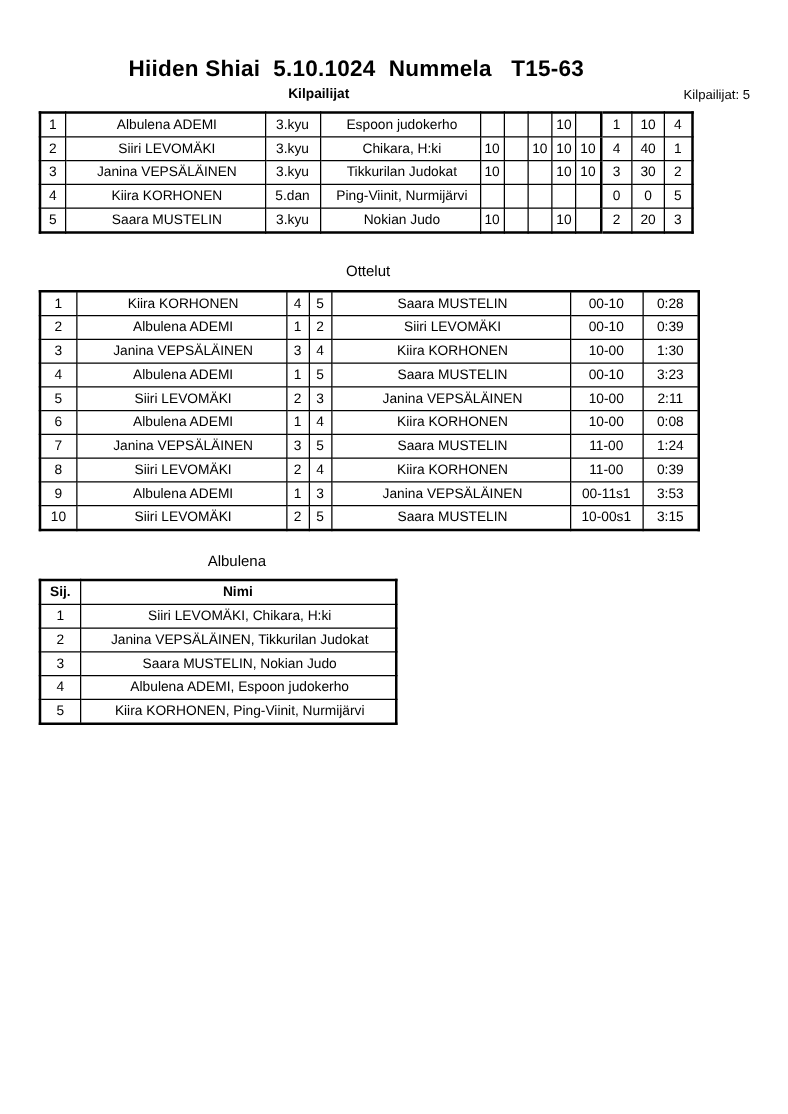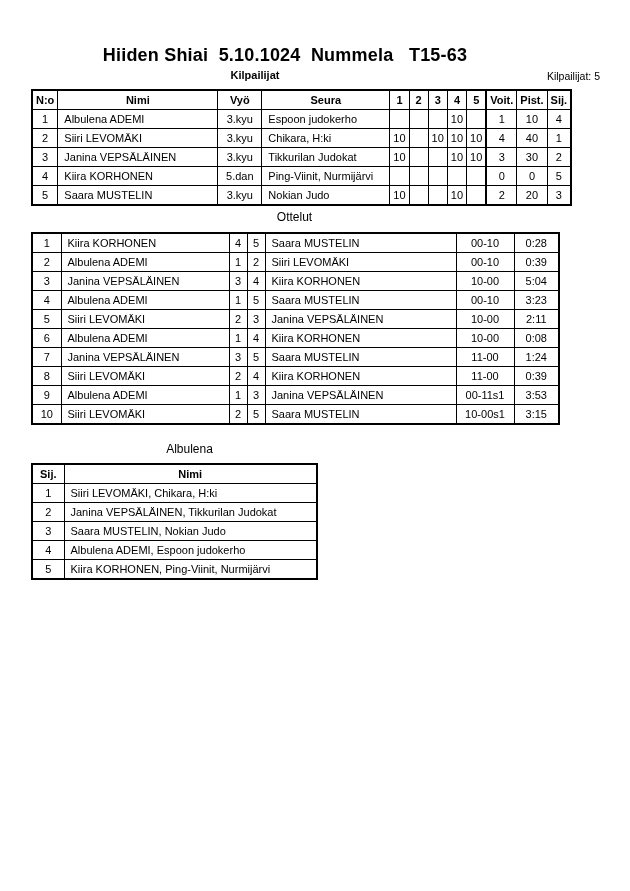--- a/index.html
+++ b/index.html
@@ -21,21 +21,21 @@
   table.sheet{
     border-collapse:collapse;table-layout:fixed;font-size:11px;
     border:2px solid #000;background:#fff;
   }
   .sheet td,.sheet th{
     border:1px solid #000;height:18px;padding:0 3px;
     overflow:hidden;white-space:nowrap;font-weight:400;line-height:18px;
   }
   .sheet th{font-weight:700;}
   .c{text-align:center;}
-  .l{text-align:left;padding-left:6px !important;}
+  .l{text-align:center;padding-left:6px !important;}
   .thickL{border-left:2px solid #000 !important;}
 
   #competitors-table{top:89px;left:31px;}
   #matches-table{top:232px;left:31px;}
   #results-table{top:463px;left:31px;}
 </style>
 </head>
 <body>
 
 <div class="abs page-title">Hiiden Shiai  5.10.1024  Nummela   T15-63</div>
@@ -51,34 +51,20 @@
     <col style="width:19px">
       <col style="width:19px">
       <col style="width:19px">
       <col style="width:19px">
       <col style="width:19px">
     <col style="width:25px">
       <col style="width:26px">
       <col style="width:22px">
   </colgroup>
   <tbody>
-      <tr>
-    <th class="c">N:o</th>
-    <th class="c">Nimi</th>
-    <th class="c">Vyö</th>
-    <th class="c">Seura</th>
-    <th class="c">1</th>
-    <th class="c">2</th>
-    <th class="c">3</th>
-    <th class="c">4</th>
-    <th class="c">5</th>
-    <th class="c thickL">Voit.</th>
-    <th class="c">Pist.</th>
-    <th class="c">Sij.</th>
-  </tr>
   <tr>
     <td class="c">1</td>
     <td class="l">Albulena ADEMI</td>
     <td class="c">3.kyu</td>
     <td class="l">Espoon judokerho</td>
     <td class="c"></td>
     <td class="c"></td>
     <td class="c"></td>
     <td class="c">10</td>
     <td class="c"></td>
@@ -176,21 +162,21 @@
     <td class="c">00-10</td>
     <td class="c">0:39</td>
   </tr>
   <tr>
     <td class="c">3</td>
     <td class="l">Janina VEPSÄLÄINEN</td>
     <td class="c">3</td>
     <td class="c">4</td>
     <td class="l">Kiira KORHONEN</td>
     <td class="c">10-00</td>
-    <td class="c">5:04</td>
+    <td class="c">1:30</td>
   </tr>
   <tr>
     <td class="c">4</td>
     <td class="l">Albulena ADEMI</td>
     <td class="c">1</td>
     <td class="c">5</td>
     <td class="l">Saara MUSTELIN</td>
     <td class="c">00-10</td>
     <td class="c">3:23</td>
   </tr>

